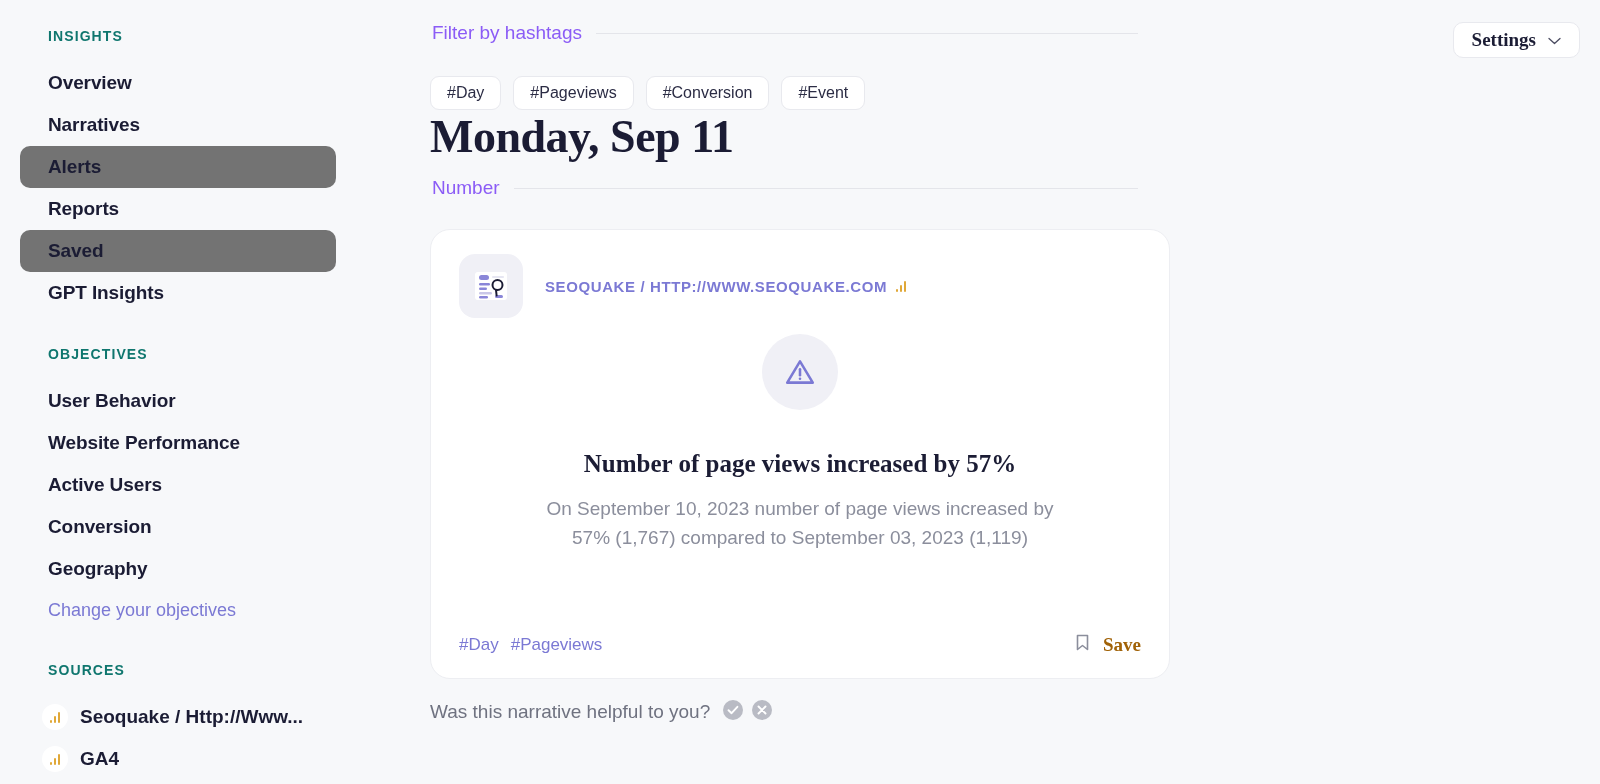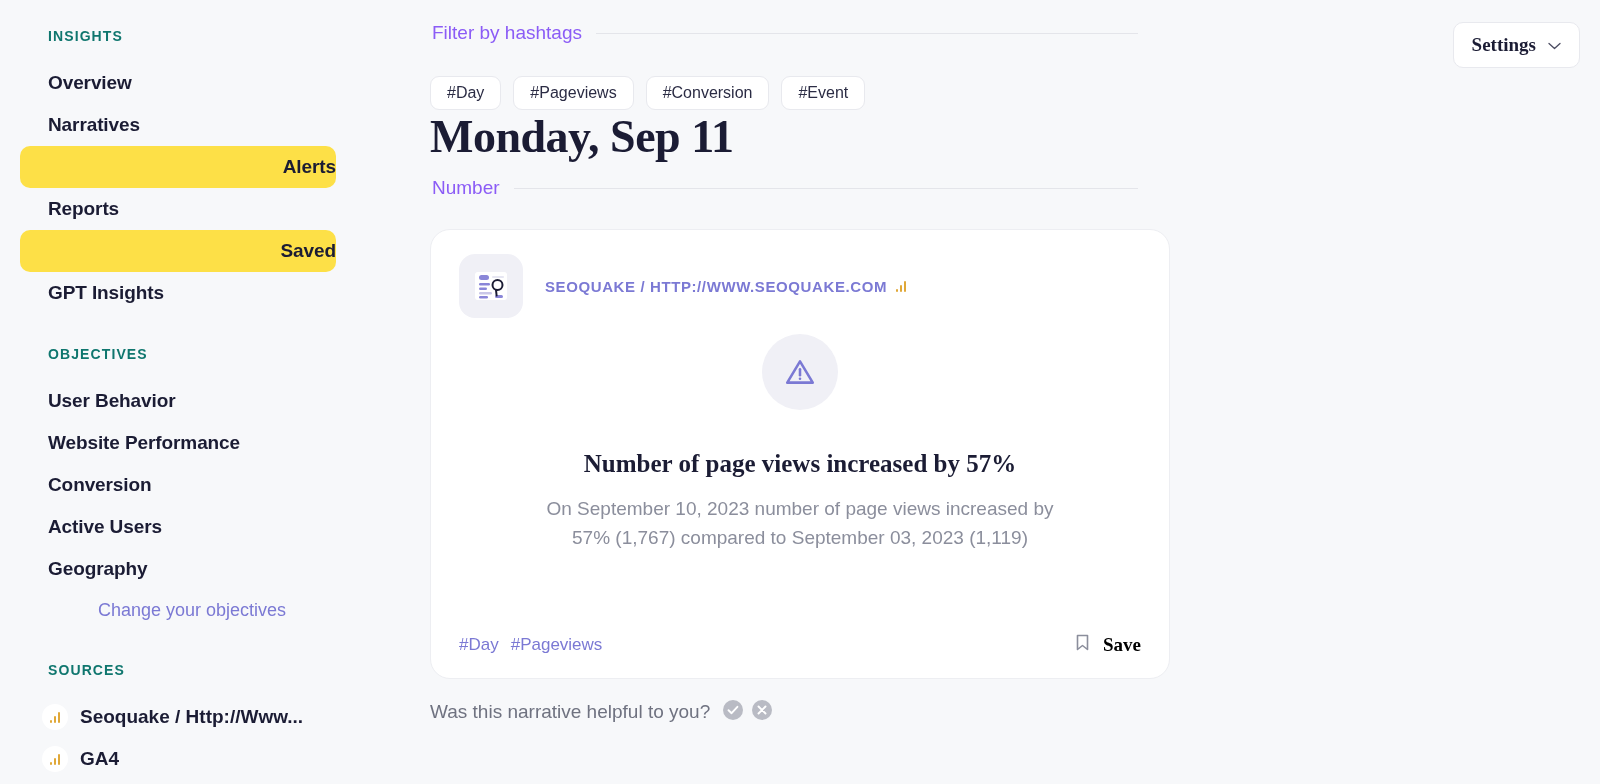--- a/index.html
+++ b/index.html
@@ -23,26 +23,26 @@
     color: #0f766e; text-transform: uppercase;
     padding-left: 48px; margin-bottom: 18px;
   }
   .nav-item {
     height: 42px; margin: 0 94px 0 20px;
     display: flex; align-items: center;
     padding-left: 28px; border-radius: 10px;
     font-size: 19px; font-weight: 700; color: #1b1c34;
     letter-spacing: -0.1px;
   }
-  .nav-item.active { background: #fde047; justify-content: flex-end; }
+  .nav-item.active { background: #737373; }
   .nav-link {
     height: 40px; margin: 0 94px 0 20px;
     display: flex; align-items: center;
     padding-left: 28px;
-    font-size: 18px; font-weight: 500; color: #7b79d4; justify-content: center;
+    font-size: 18px; font-weight: 500; color: #7b79d4;
   }
   .group-gap { height: 32px; }
   .source-item {
     height: 42px; margin-left: 20px;
     display: flex; align-items: center; gap: 12px;
     padding-left: 22px;
     font-size: 19px; font-weight: 700; color: #1b1c34;
   }
   .src-badge {
     width: 26px; height: 26px; border-radius: 50%;
@@ -116,33 +116,33 @@
   }
   .card-foot {
     position: absolute; left: 28px; right: 28px; bottom: 22px;
     display: flex; align-items: center; justify-content: space-between;
   }
   .foot-tags { display: flex; gap: 12px; }
   .foot-tags span { font-size: 17px; color: #7b79d4; }
   .save-btn { display: flex; align-items: center; gap: 12px; }
   .save-btn .lbl {
     font-family: "Liberation Serif", serif;
-    font-size: 19px; font-weight: 700; color: #000000;
+    font-size: 19px; font-weight: 700; color: #a16207;
   }
 
   .feedback {
     width: 740px; display: flex; align-items: center;
     justify-content: flex-start; gap: 12px; margin-top: 20px;
   }
   .feedback .q { font-size: 19px; color: #6f7280; }
   .fb-ico { display: flex; gap: 7px; align-items: center; }
 
   .settings-btn {
     position: absolute; top: 22px; right: 20px;
-    height: 46px; padding: 0 18px; border-radius: 10px;
+    height: 36px; padding: 0 18px; border-radius: 10px;
     background: #fff; border: 1px solid #e8e9ee;
     display: flex; align-items: center; gap: 12px;
   }
   .settings-btn .lbl {
     font-family: "Liberation Serif", serif;
     font-size: 19px; font-weight: 700; color: #1b1c34;
   }
 </style>
 </head>
 <body>
@@ -176,24 +176,24 @@
 
     <div class="nav-group-title">OBJECTIVES</div>
 
     <div class="nav-item">
       <span>User Behavior</span>
     </div>
     <div class="nav-item">
       <span>Website Performance</span>
     </div>
     <div class="nav-item">
+      <span>Active Users</span>
+    </div>
+    <div class="nav-item">
       <span>Conversion</span>
-    </div>
-    <div class="nav-item">
-      <span>Active Users</span>
     </div>
     <div class="nav-item">
       <span>Geography</span>
     </div>
     <div class="nav-link">
       <span>Change your objectives</span>
     </div>
 
     <div class="group-gap"></div>
 

